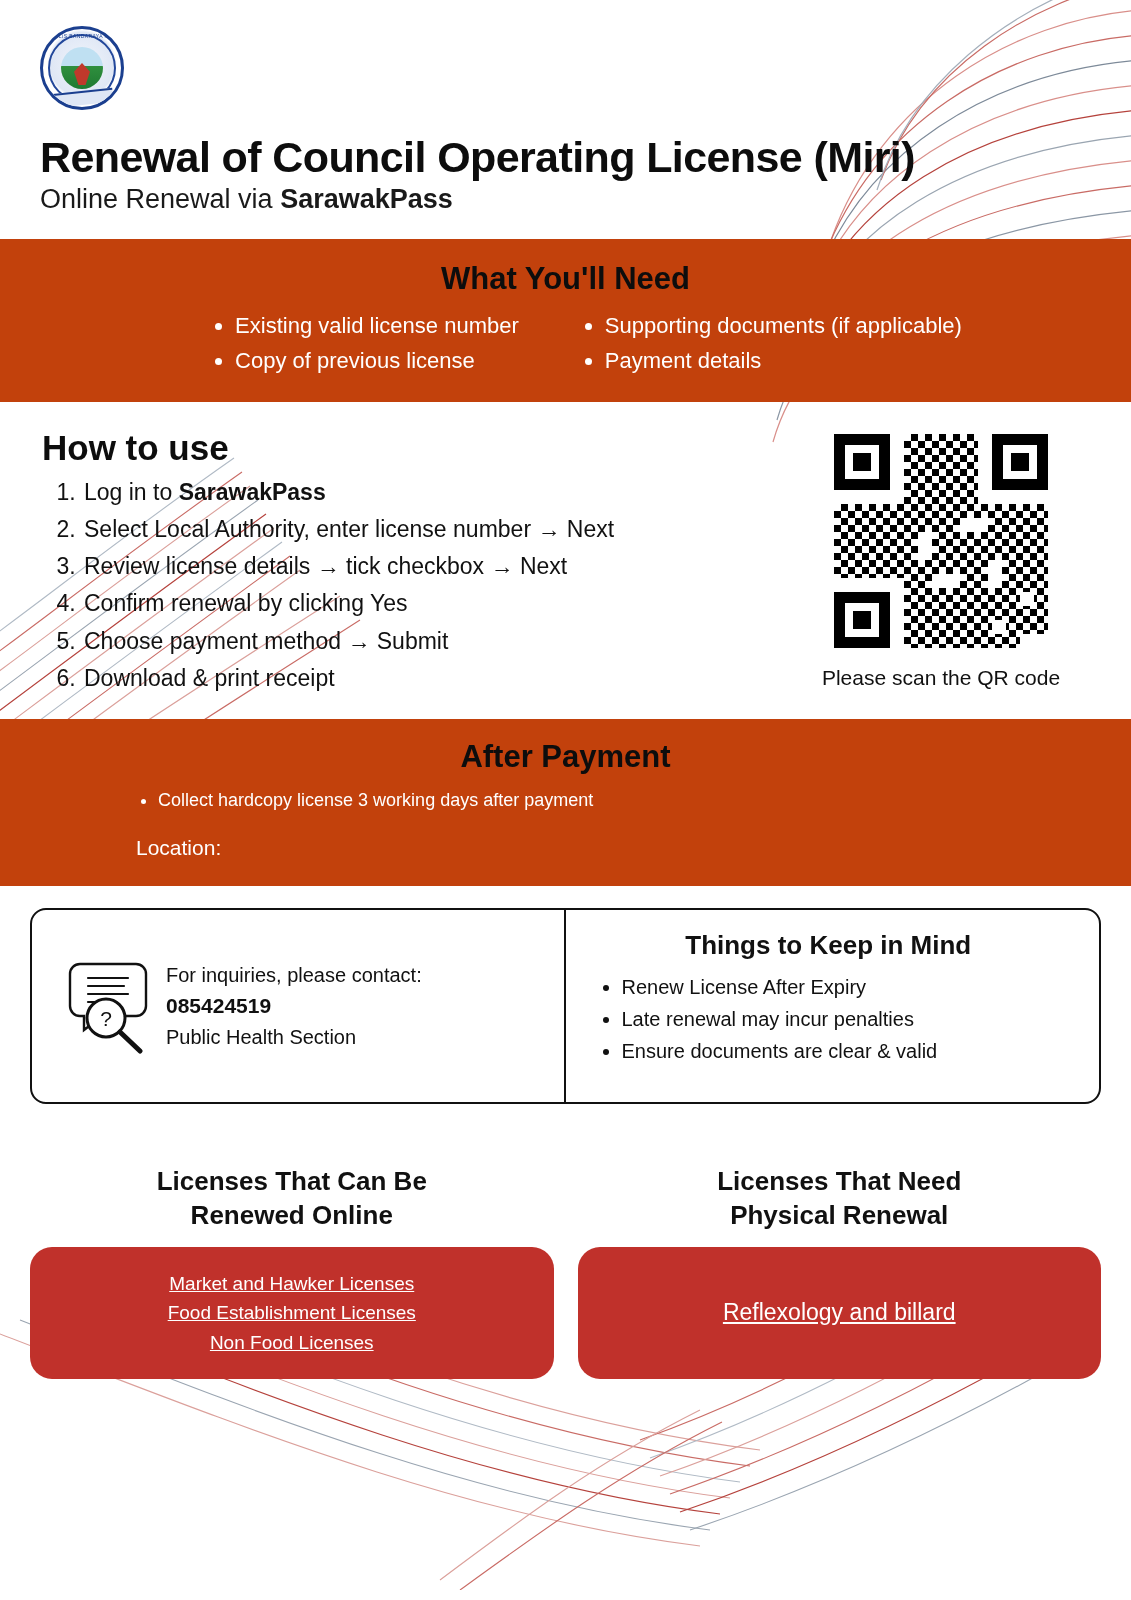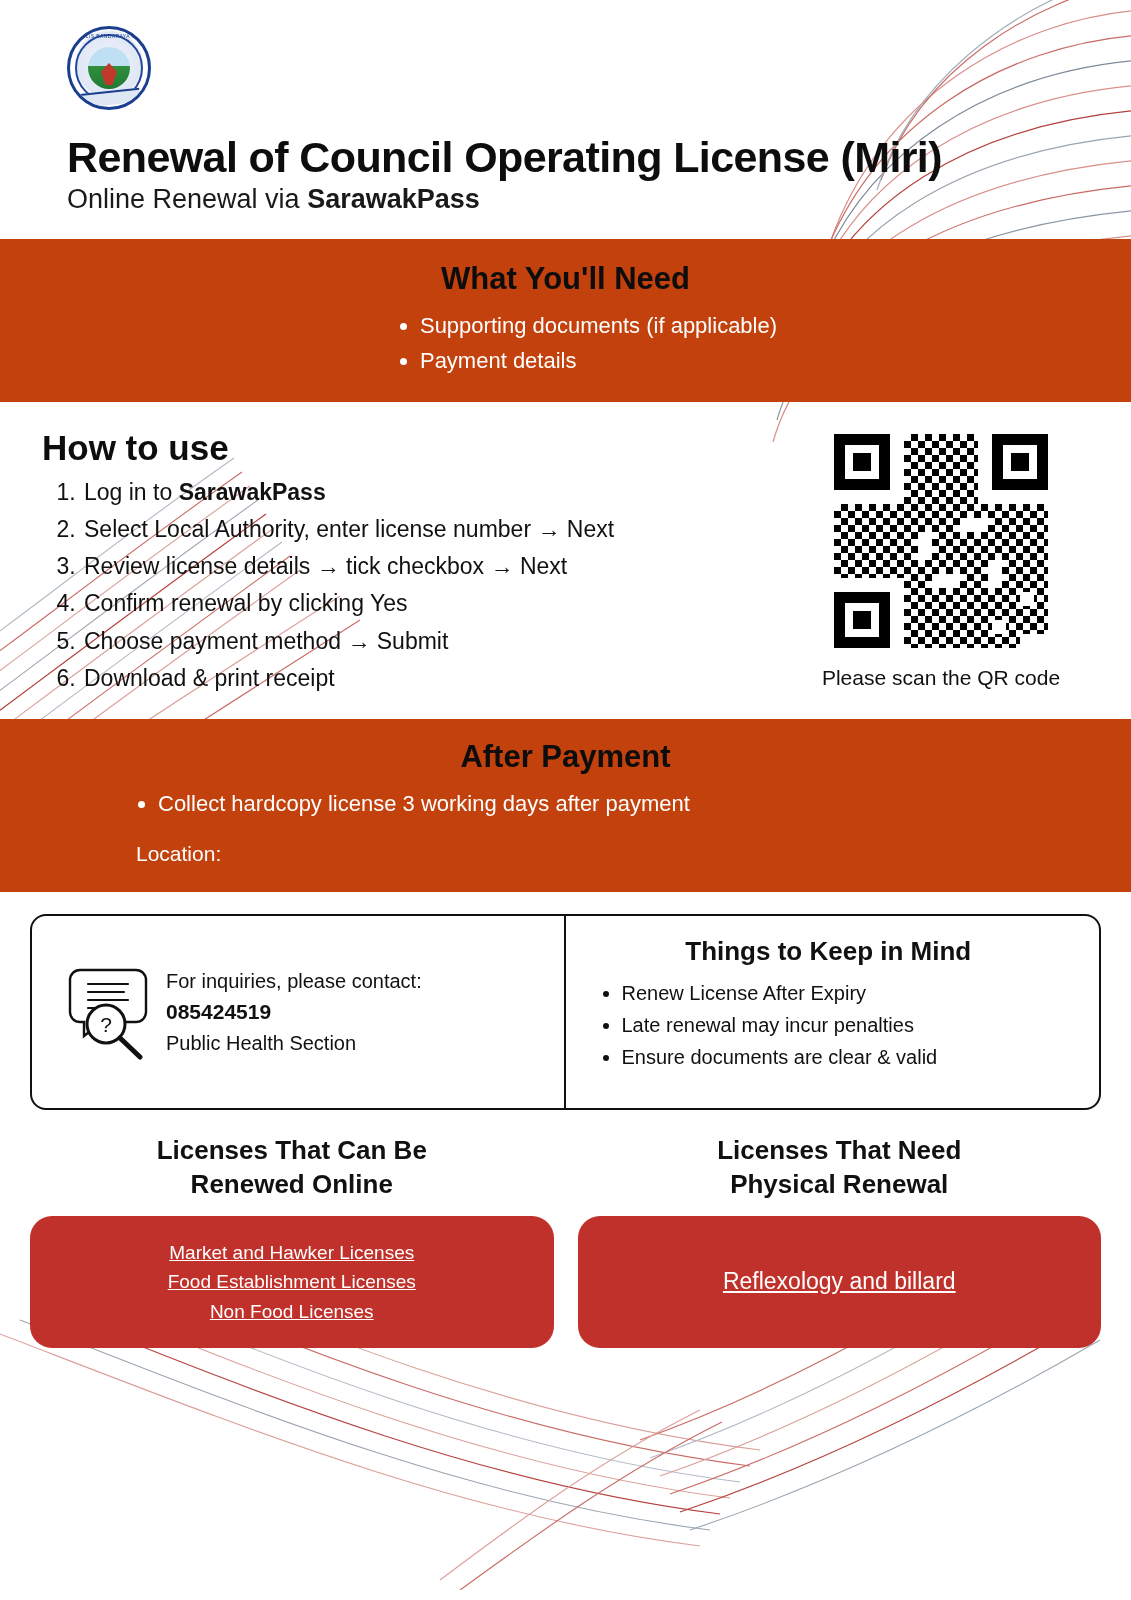--- a/index.html
+++ b/index.html
@@ -15,22 +15,21 @@
   }
 
   
   .swirl-wrap { position: absolute; inset: 0; pointer-events: none; z-index: 0; }
   .swirl-wrap svg { position: absolute; }
 
   
   .header {
     position: relative;
     z-index: 3;
-    padding: 26px 40px 10px 31px;
-    margin-left: 36px;
+    padding: 26px 40px 10px 40px;
   }
   .logo {
     width: 84px; height: 84px;
     border-radius: 50%;
     background: radial-gradient(circle at 50% 45%, #f2f5fb 0%, #dfe7f5 55%, #ffffff 60%);
     border: 3px solid #1b3f8f;
     position: relative;
     overflow: hidden;
     display: block;
   }
@@ -153,21 +152,21 @@
   }
   .qr-caption {
     font-size: 21px;
     margin-top: 18px;
     color: #111;
   }
 
   
   .band.after { padding: 16px 40px 26px 40px; }
   .band.after ul { margin: 6px 0 0 0; padding-left: 118px; }
-  .band.after li { font-size: 22px; line-height: 1.5; }
+  .band.after li { font-size: 18px; line-height: 1.5; }
   .loc-label { font-size: 21px; margin: 22px 0 0 96px; }
 
   
   .info-row {
     position: relative;
     z-index: 3;
     margin: 22px 30px 0 30px;
     border: 2px solid #111;
     border-radius: 16px;
     display: flex;
@@ -196,21 +195,21 @@
 
   
   .license-row {
     position: relative;
     z-index: 3;
     display: flex;
     margin-top: 20px;
     padding: 0 30px;
     gap: 24px;
   }
-  .license-col { flex: 1 1 50%; text-align: center; }
+  .license-col { flex: 1 1 50%; text-align: center; margin-top: 37px; }
   .license-col h3 {
     font-size: 26px;
     line-height: 1.3;
     margin: 4px 0 14px 0;
     font-weight: bold;
   }
   .license-card {
     background: #c0312b;
     color: #fff;
     border-radius: 22px;
@@ -294,20 +293,24 @@
   </div>
   <h1 class="title">Renewal of Council Operating License (Miri)</h1>
   <p class="subtitle">
     <span>Online Renewal via </span><b>SarawakPass</b>
   </p>
 </div>
 
 <section class="band">
   <h2>What You'll Need</h2>
   <div class="need-cols">
+    <ul>
+      <li>Existing valid license number</li>
+      <li>Copy of previous license</li>
+    </ul>
     <ul>
       <li>Supporting documents (if applicable)</li>
       <li>Payment details</li>
     </ul>
   </div>
 </section>
 
 <section class="howto-section">
   <div class="howto-left">
     <h2>How to use</h2>

